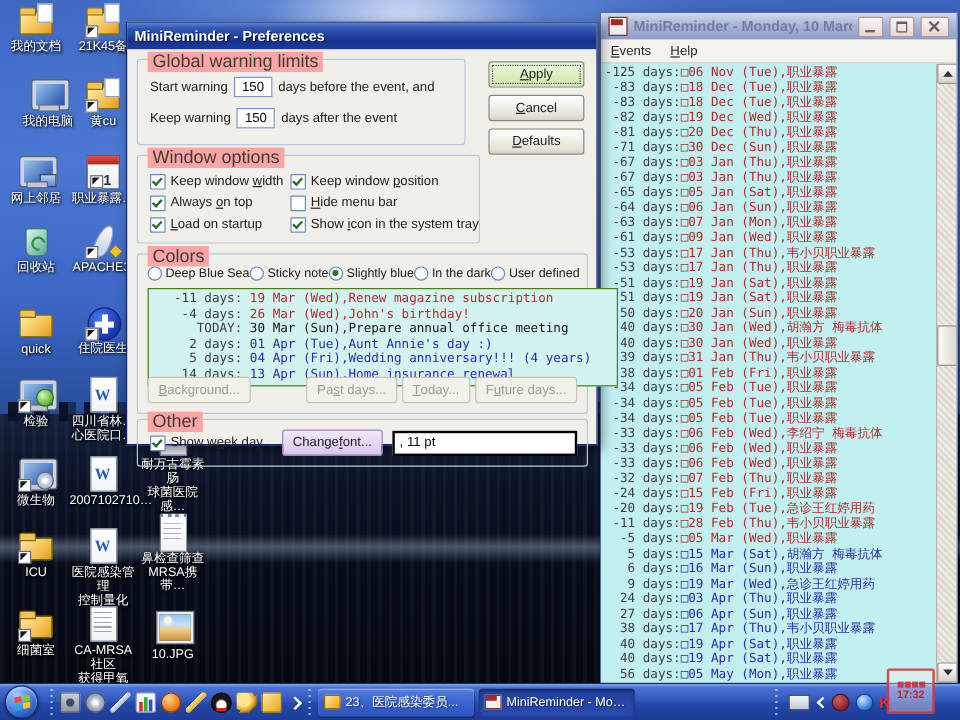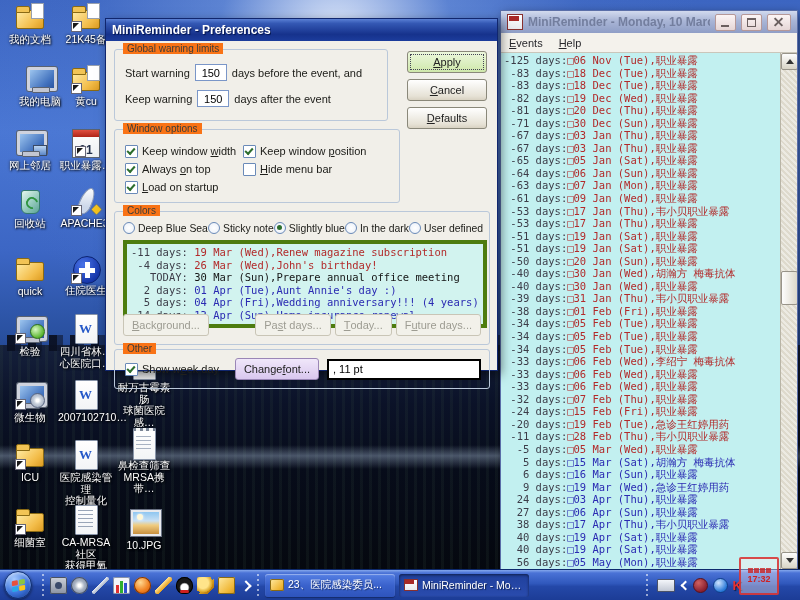--- a/index.html
+++ b/index.html
@@ -65,21 +65,21 @@
   
   .win{position:absolute;box-shadow:3px 4px 10px rgba(0,0,0,.5);}
   .tbar{height:22px;display:flex;align-items:center;padding:0 6px;gap:5px;}
   .tbar .ttl{font-size:12px;font-weight:bold;white-space:nowrap;overflow:hidden;}
   
   .dlg{left:105px;top:18px;width:391px;height:351px;border:1px solid #10266e;background:#f1efe9;z-index:10;}
   .dlg .tbar{background:linear-gradient(180deg,#5a80d4 0%,#3458b4 20%,#16328c 70%,#1c3c9c 100%);}
   .dlg .tbar .ttl{color:#fff;text-shadow:1px 1px 1px #00124a;}
   .dlg-body{position:relative;height:329px;font-size:11px;color:#20201c;}
   .grp{position:absolute;border:1px solid #bac8da;border-radius:3px;}
-  .grp .leg{position:absolute;top:-7px;left:8px;background:#f97316;padding:0 4px;font-size:10px;color:#3c3c38;}
+  .grp .leg{position:absolute;top:-7px;left:8px;background:#fca5a5;padding:0 4px;font-size:15px;color:#3c3c38;}
   .g-global{left:8px;top:8px;width:272px;height:70px;}
   .warn-row{position:absolute;left:10px;display:flex;align-items:center;gap:5px;white-space:nowrap;}
   .warn-row input{width:30px;height:15px;border:1px solid #7a96c8;font:11px "Liberation Sans",sans-serif;text-align:center;padding:0;}
   .dlg-actions{position:absolute;right:10px;top:10px;display:flex;flex-direction:column;gap:6px;}
   .btn{height:20px;background:linear-gradient(#ffffff,#e6e2d6 80%,#d8d2c2);border:1px solid #8a887a;border-radius:3px;
     font:11px "Liberation Sans",sans-serif;color:#222;display:flex;align-items:center;justify-content:center;padding:0 8px;white-space:nowrap;}
   .btn.w{width:62px;}
   .btn.apply{background:linear-gradient(#ecf7dc,#cfe8ab);outline:1px dotted #445;outline-offset:-4px;}
   .btn.font{background:linear-gradient(#f0e7fa,#d9c7ee);border-color:#9a86b6;}
   .btn.dis{color:#9d9c92;background:#f2f1ea;border-color:#c9c5b6;}
@@ -87,22 +87,22 @@
   .cb-cols{display:flex;padding:12px 0 0 10px;}
   .cb-col1{width:118px;} .cb-col2{flex:1;}
   .cb-row{display:flex;align-items:center;gap:4px;height:18px;white-space:nowrap;}
   .cbx{width:11px;height:11px;background:#fff;border:1px solid #6a8ab8;border-radius:1px;position:relative;flex:none;}
   .cbx.on::after{content:"";position:absolute;left:1px;top:2px;width:6px;height:3px;border-left:2px solid #2d6e2d;border-bottom:2px solid #2d6e2d;transform:rotate(-48deg);}
   .g-colors{left:8px;top:170px;width:374px;height:132px;}
   .radio-row{display:flex;justify-content:space-between;padding:10px 6px 0 8px;font-size:10.4px;}
   .rd{display:flex;align-items:center;gap:3px;white-space:nowrap;}
   .rad{width:10px;height:10px;border-radius:50%;border:1px solid #6a8ab8;background:radial-gradient(#fff,#e8eef8);position:relative;flex:none;}
   .rad.on::after{content:"";position:absolute;left:2px;top:2px;width:5px;height:5px;border-radius:50%;background:#2d6e2d;}
-  .preview{position:absolute;left:8px;top:28px;width:348px;height:76px;background:#d2f3ef;border:4px solid #4d7c0f;
-    font:10.5px/12.6px "DejaVu Sans Mono",monospace;white-space:pre;overflow:hidden;padding:2px 4px;}
+  .preview{position:absolute;left:8px;top:28px;width:348px;height:76px;background:#d2f3ef;border:1px solid #4d7c0f;
+    font:10.5px/12.6px "DejaVu Sans Mono",monospace;white-space:pre;overflow:hidden;padding:2px 21px;}
   .pv-btns{position:absolute;left:8px;bottom:8px;width:358px;display:flex;gap:4px;}
   .pv-btns .spacer{flex:1;}
   .g-other{left:8px;top:308px;width:374px;height:38px;display:flex;align-items:center;gap:8px;padding:0;}
   .g-other .cb-row{margin-left:10px;width:128px;}
   .font-value{flex:1;height:17px;margin-right:8px;border:2px solid #000000;background:#fff;font:11px "Liberation Sans",sans-serif;padding:0 4px;}
   .past{color:#b22a2a;} .future{color:#2a2ab2;} .today{color:#141414;} .cnt{color:#3c3c48;}
   
   .main{left:500px;top:10px;width:296px;height:559px;border:1px solid #5a6ea8;background:#eceae2;z-index:9;}
   .main .tbar{background:linear-gradient(180deg,#d2daee 0%,#a9b5d6 45%,#8f9ec6 100%);}
   .main .tbar .ttl{color:#737e9e;flex:1;}
@@ -401,20 +401,24 @@
             </div>
           <div class="cb-col2" id="cb-col2">
               <div class="cb-row">
                 <span class="cbx on"></span>
                 <span>Keep window <u>p</u>osition</span>
               </div>
               <div class="cb-row">
                 <span class="cbx"></span>
                 <span><u>H</u>ide menu bar</span>
               </div>
+              <div class="cb-row">
+                <span class="cbx on"></span>
+                <span>Show <u>i</u>con in the system tray</span>
+              </div>
             </div>
         </div>
       </div>
 
       <div class="grp g-colors">
         <span class="leg">Colors</span>
         <div class="radio-row" id="color-radios">
             <span class="rd">
               <span class="rad"></span>
               <span>Deep Blue Sea</span>

